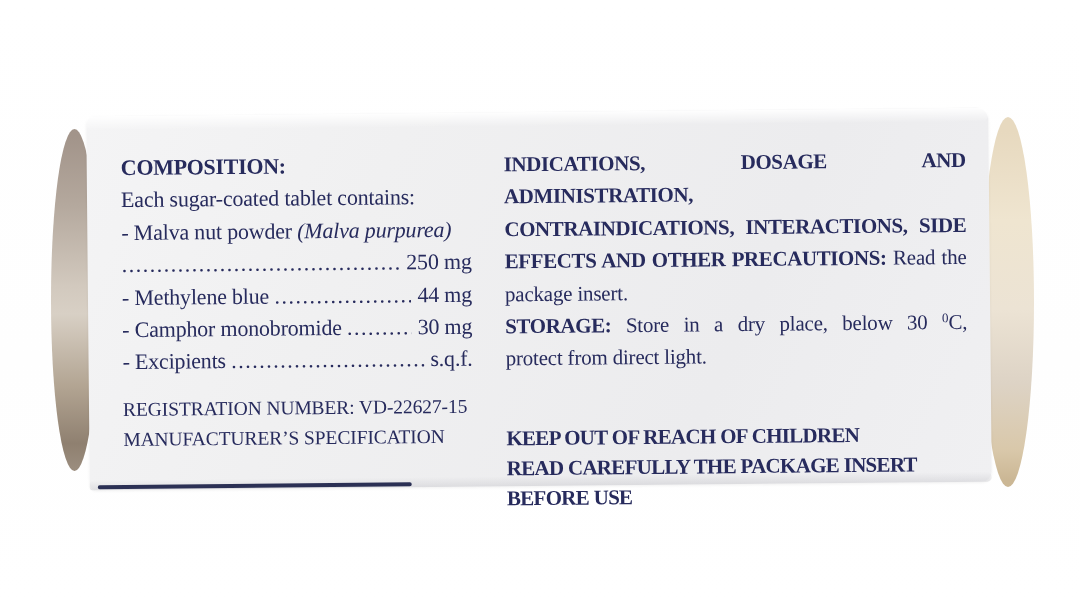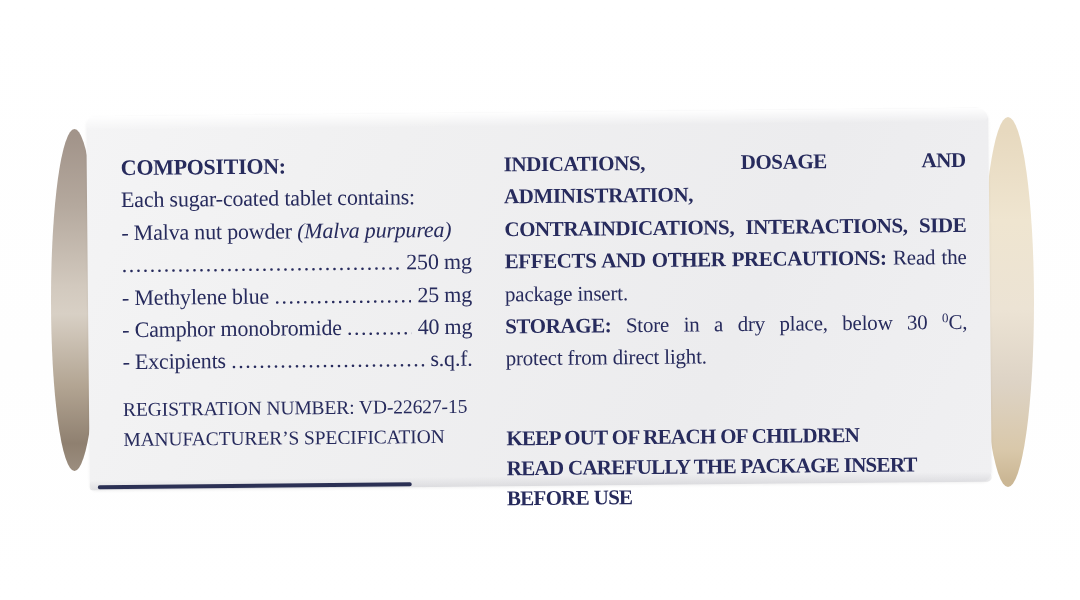--- a/index.html
+++ b/index.html
@@ -144,27 +144,27 @@
           <span class="nm">- Malva nut powder </span><span class="latin">(Malva purpurea)</span>
         </div>
         <div class="ing">
           <span class="leader">....................................................................................................</span>
           <span class="val">250 mg</span>
         </div>
 
         <div class="ing">
           <span class="nm">- Methylene blue </span>
           <span class="leader">....................................................................................................</span>
-          <span class="val">25 mg</span>
+          <span class="val">44 mg</span>
         </div>
 
         <div class="ing">
           <span class="nm">- Camphor monobromide </span>
           <span class="leader">....................................................................................................</span>
-          <span class="val">40 mg</span>
+          <span class="val">30 mg</span>
         </div>
 
         <div class="ing">
           <span class="nm">- Excipients </span>
           <span class="leader">....................................................................................................</span>
           <span class="val">s.q.f.</span>
         </div>
 
         <div class="reg-block">
           <div>REGISTRATION NUMBER: VD-22627-15</div>

